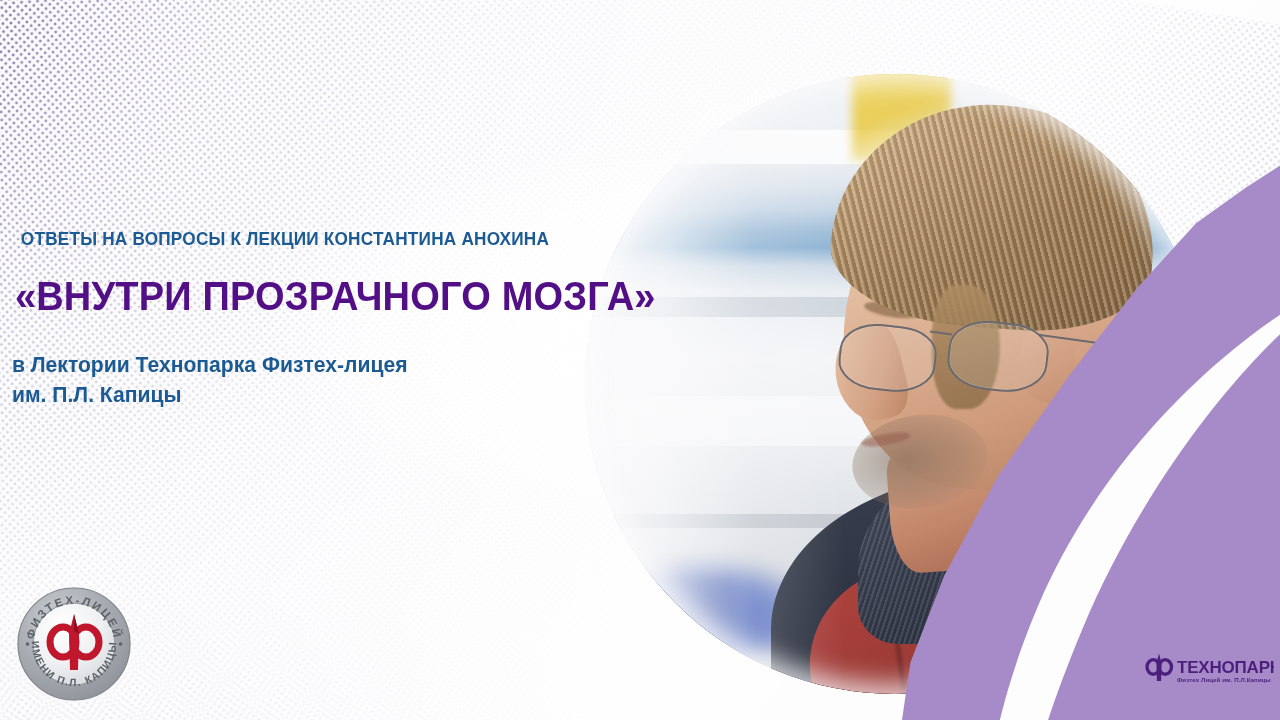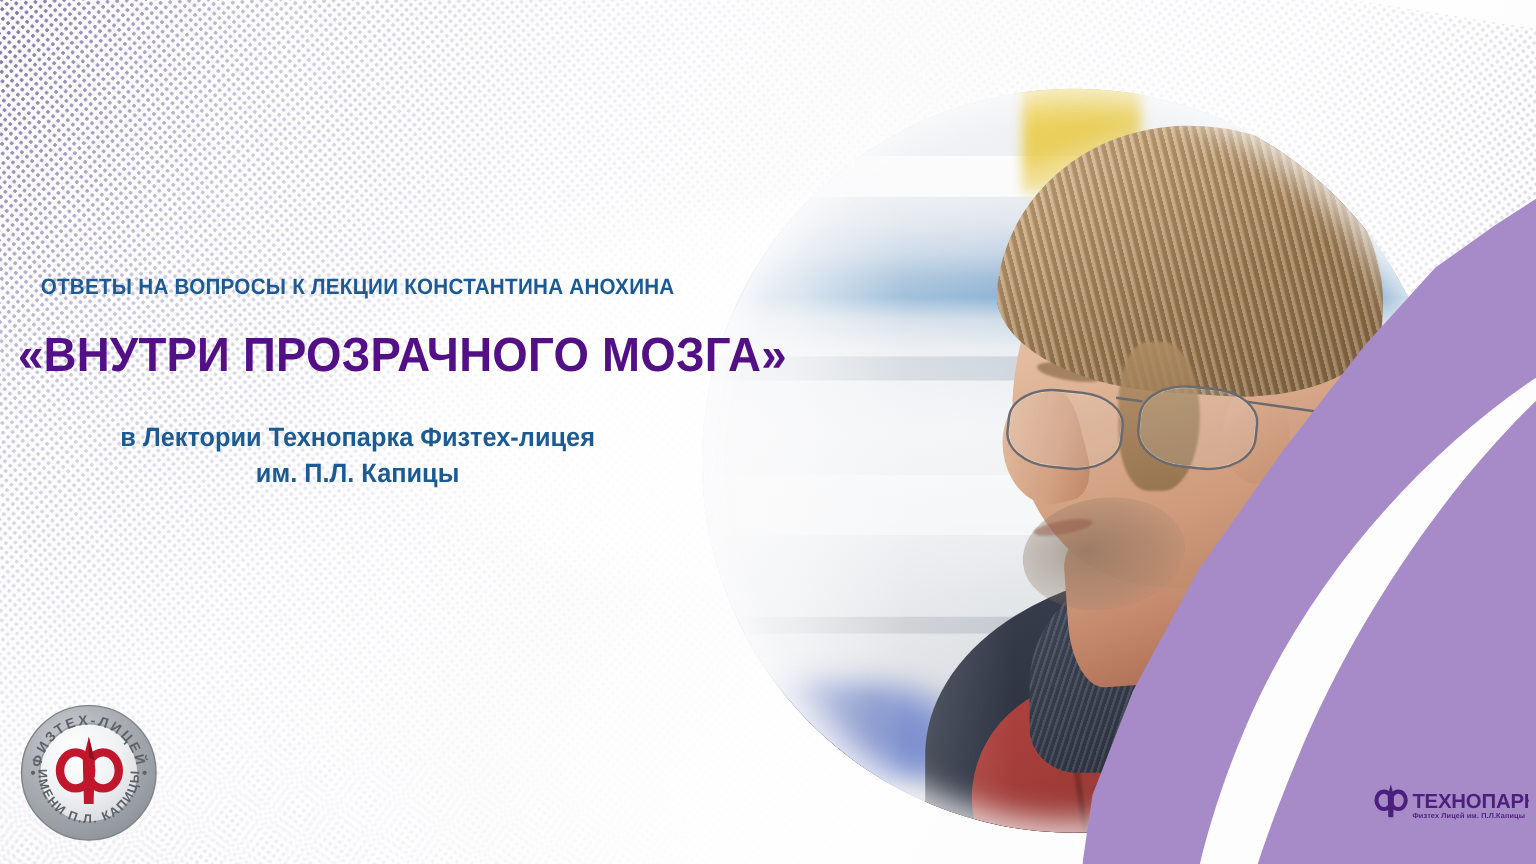--- a/index.html
+++ b/index.html
@@ -320,21 +320,20 @@
     height: 470px;
     pointer-events: none;
   }
 
   
   .text-block {
     position: absolute;
     left: 0;
     top: 228px;
     width: 596px;
-    text-align: center;
   }
   .eyebrow {
     font-size: 18.5px;
     font-weight: 700;
     letter-spacing: 0.012em;
     color: #1b5a92;
     line-height: 1.2;
     white-space: nowrap;
     transform: scaleX(0.93);
   }

